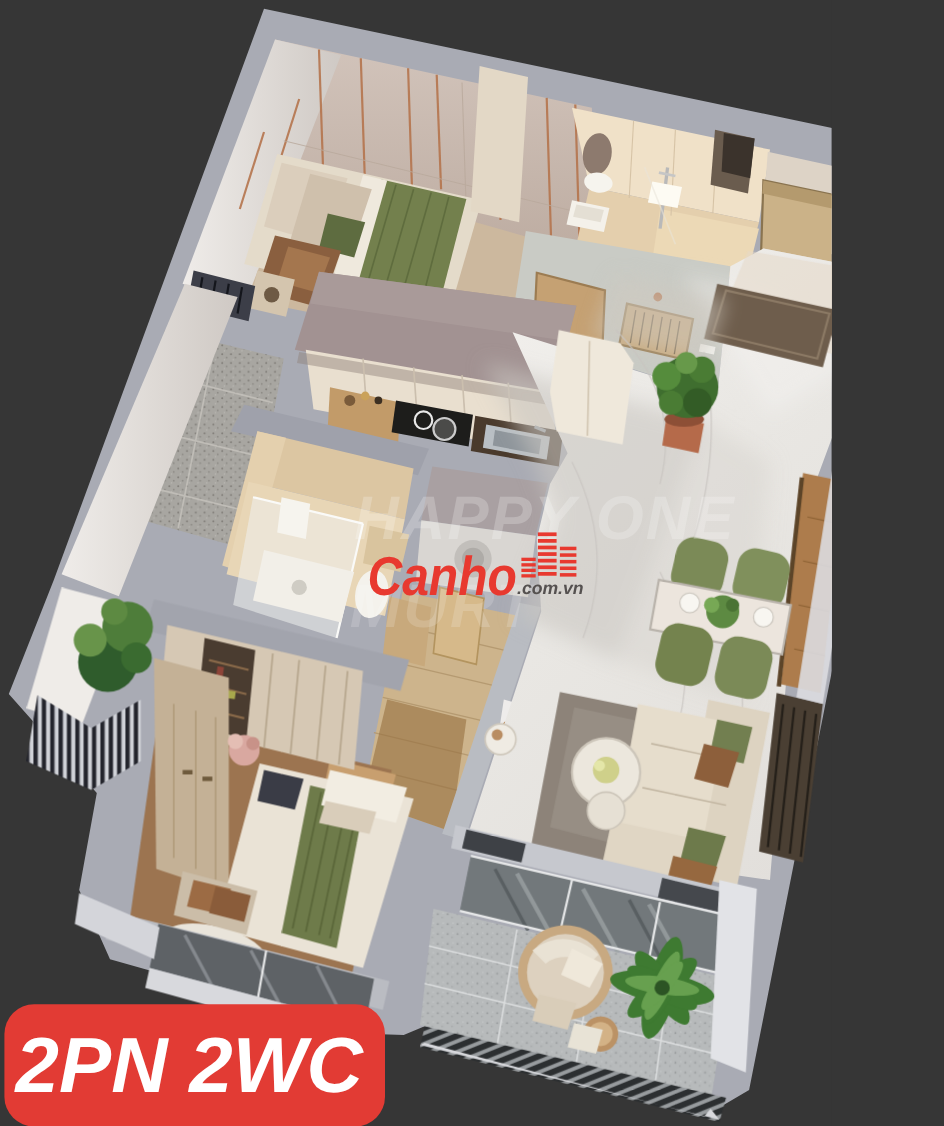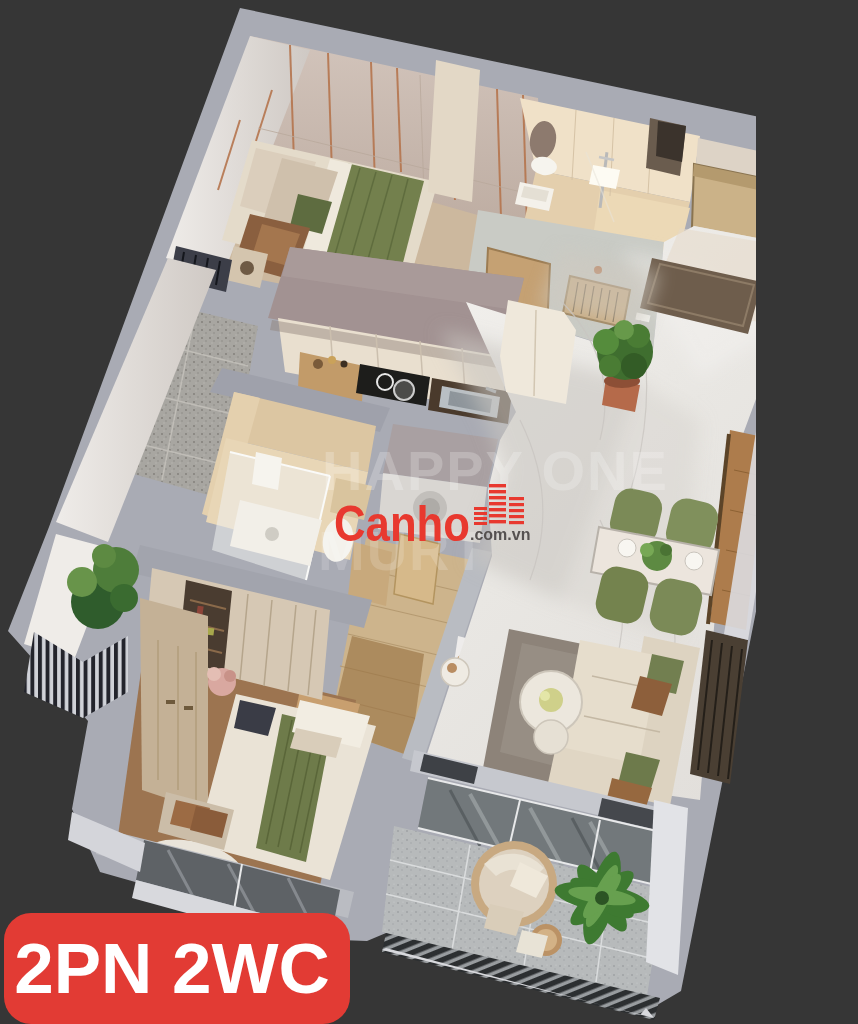--- a/index.html
+++ b/index.html
@@ -1,16 +1,16 @@
 <!DOCTYPE html>
 <html><head>
 <meta charset="utf-8">
 <style>
   html,body{margin:0;padding:0;background:#363636;}
-  .wrap{width:756px;height:1024px;position:relative;overflow:hidden;font-family:"Liberation Sans",sans-serif;}
+  .wrap{width:756px;height:1024px;position:relative;overflow:hidden;font-family:"Liberation Sans",sans-serif;font-style:italic;}
   svg{display:block;}
 </style>
 </head>
 <body>
 <div class="wrap">
 <svg width="858" height="1024" viewBox="0 0 858 1024" xmlns="http://www.w3.org/2000/svg">
 <defs>
   <linearGradient id="wallBeige" x1="0" y1="0" x2="0" y2="1">
     <stop offset="0" stop-color="#d2c4bb"></stop>
           <stop offset="1" stop-color="#bdaca1"></stop>

